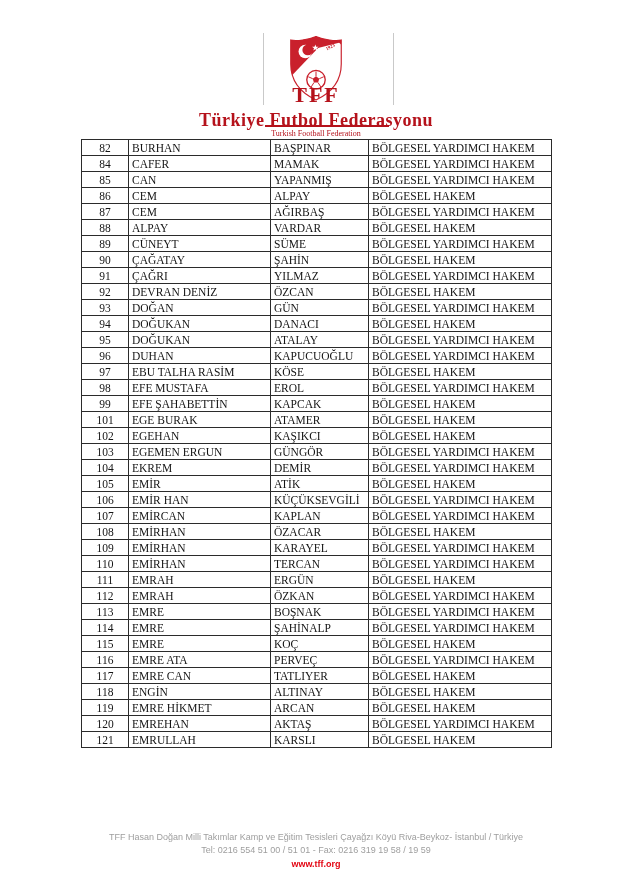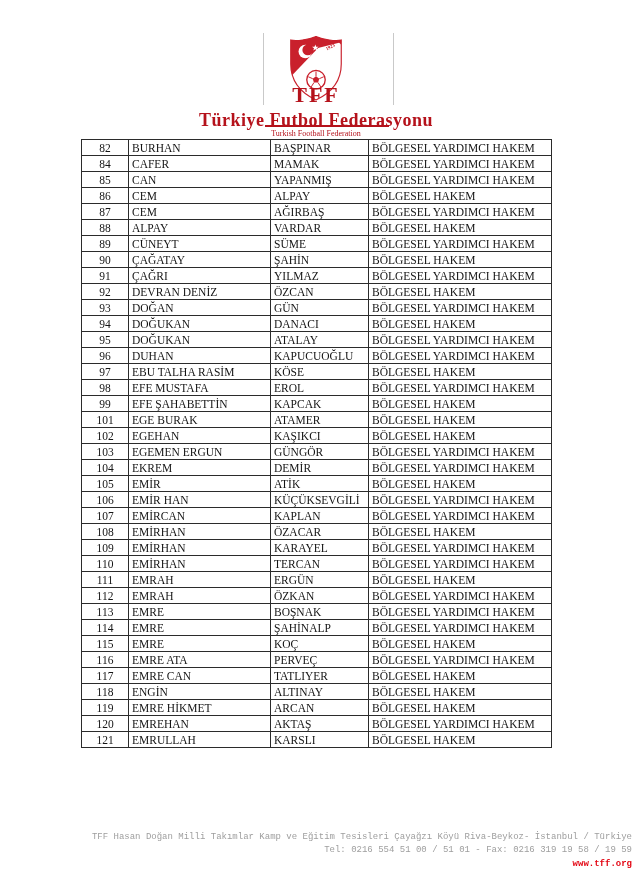--- a/index.html
+++ b/index.html
@@ -78,22 +78,22 @@
     padding:0 3px;
     white-space:nowrap;
     overflow:hidden;
     vertical-align:middle;
   }
   table.ref-table td.c0{text-align:center;padding:0 1px;}
   
   .footer{
     position:absolute;
     left:0;right:0;top:831px;
-    text-align:right;
-    font-family:Liberation Mono, monospace;
+    text-align:center;
+    font-family:Liberation Sans, sans-serif;
     color:#9e9e9e;
     font-size:9px;
     line-height:13px;
   }
   .footer .site{
     color:#e30613;
     font-weight:bold;
     text-decoration:none;
     display:inline-block;
     margin-top:1px;

